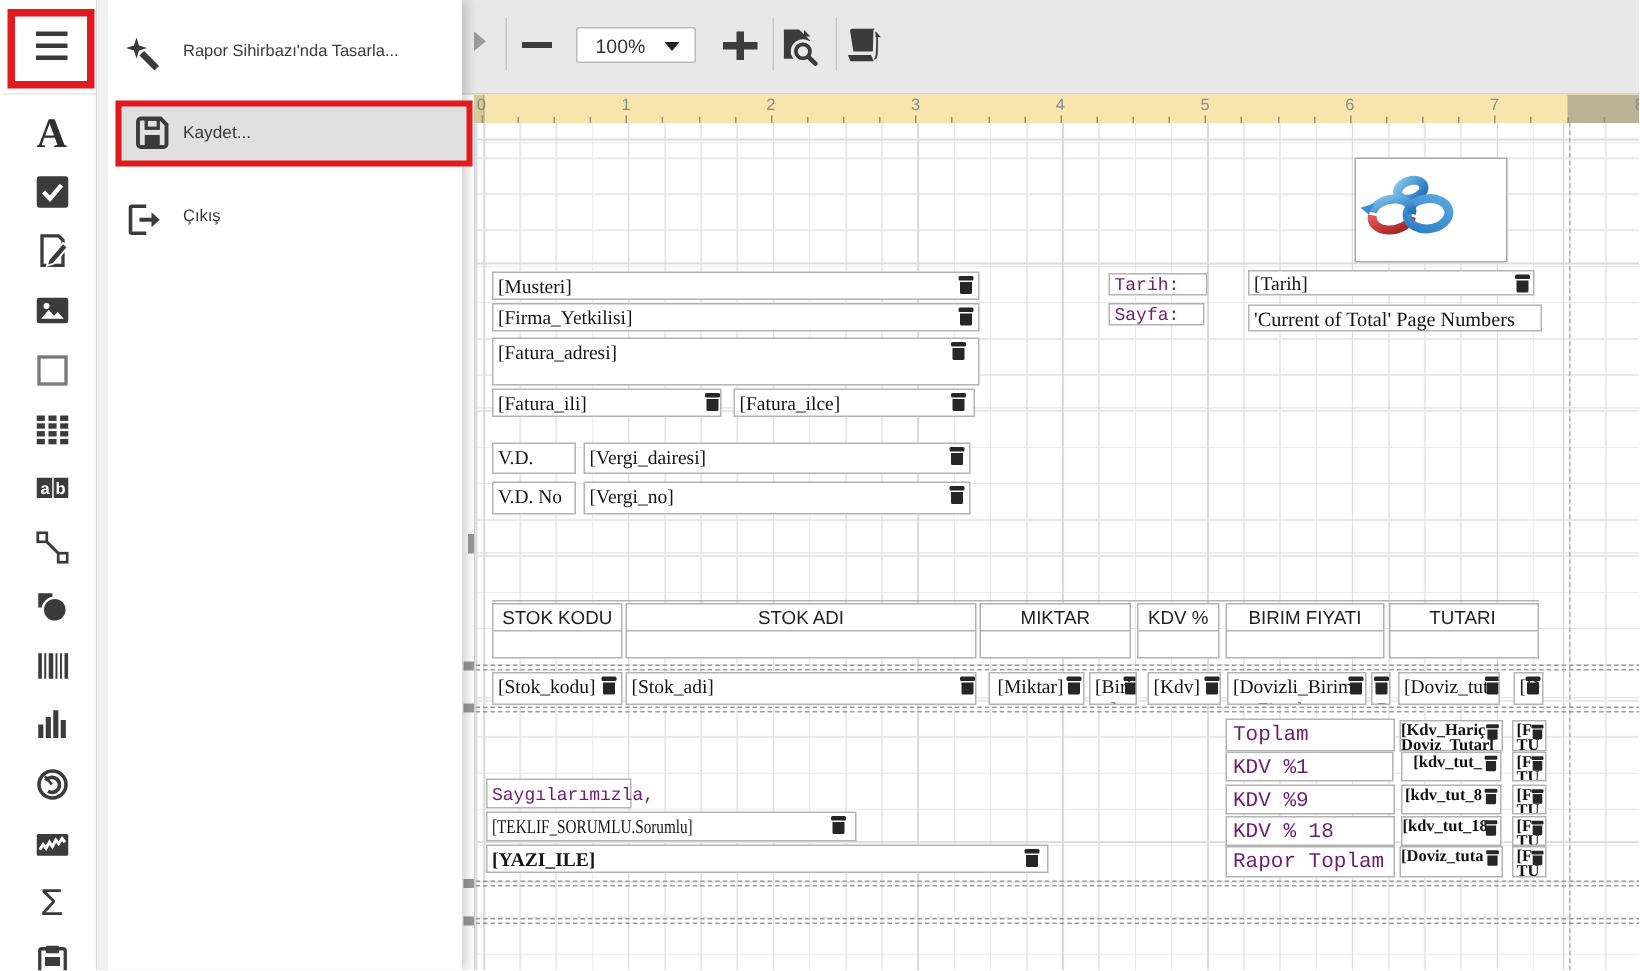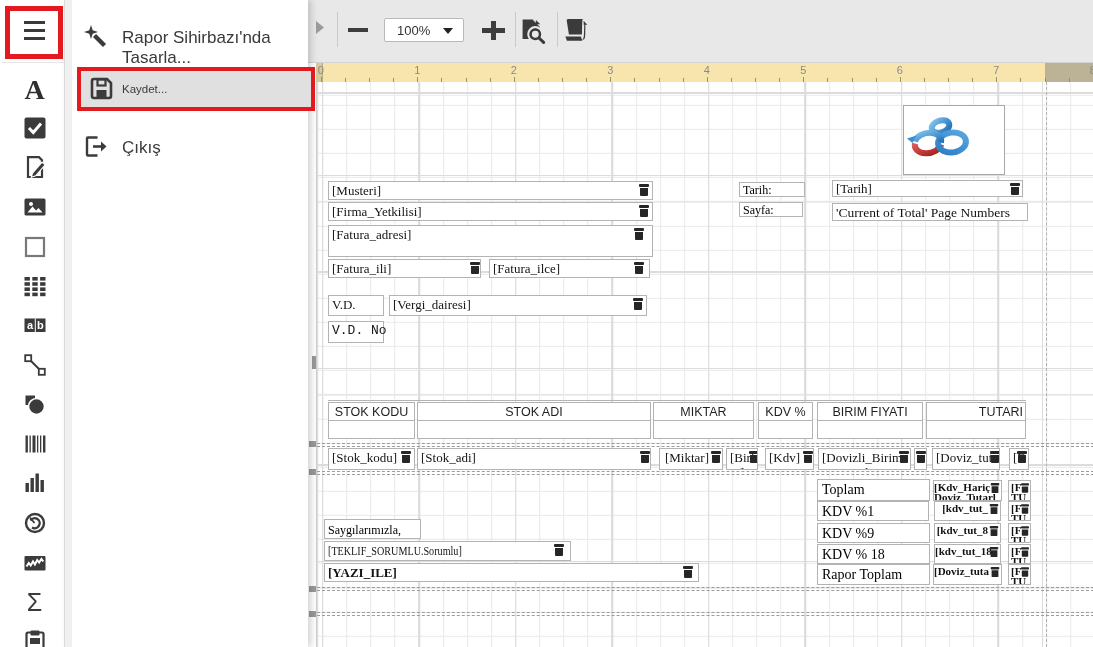--- a/index.html
+++ b/index.html
@@ -15,34 +15,34 @@
 background-image:
  repeating-linear-gradient(to right,#dcdcdc 0 1px,transparent 1px 96.5px),
  repeating-linear-gradient(to bottom,#dcdcdc 0 1px,transparent 1px 96.5px),
  repeating-linear-gradient(to right,#e9e9e9 0 1px,transparent 1px 24.125px),
  repeating-linear-gradient(to bottom,#e9e9e9 0 1px,transparent 1px 24.125px);
 background-position:5.2px 0,0 93px,5.2px 0,0 22.8px}
 .dash{position:absolute;width:777px;height:0;border-top:1px dashed #9c9c9c}
 .vdash{position:absolute;top:0;width:0;height:565px;border-left:1px dashed #b2b2b2}
 .tab{position:absolute;width:7px;height:6px;background:#999}
 .el{position:absolute;border:1px solid #b3b3b3;background:#fff;font:13px "Liberation Serif",serif;color:#141414;padding:1px 0 0 3px;white-space:nowrap}
-.sans{font-family:Liberation Serif, serif;color:#000000}
+.sans{font-family:Liberation Mono, monospace;color:#701a75}
 .t{position:absolute;width:8px;height:12px}
 .t:before{content:"";position:absolute;left:-1px;right:-1px;top:0;height:3px;background:#262626;border-radius:1px}
 .t:after{content:"";position:absolute;left:0;right:0;top:4px;bottom:0;background:#262626;border-radius:0 0 1px 1px}
 .hc{position:absolute;border:1px solid #b3b3b3;background:#fff}
 .hc .lab{height:18px;border-bottom:1px solid #b3b3b3;font:12.5px "Liberation Sans",sans-serif;color:#1f1f1f;text-align:center;padding-top:2px}
 .val{position:absolute;border:1px solid #b3b3b3;background:#fff;font:bold 11px "Liberation Serif",serif;color:#111;text-align:right;padding:1px 12px 0 0;overflow:hidden;line-height:10px}
 #sidebar{position:absolute;left:0;top:0;width:65px;height:647px;background:#fff;border-right:1px solid #e0e0e0}
 #burger{position:absolute;left:24px;top:19px;width:21px;height:23px}
 #burger i{position:absolute;left:0;width:21px;height:3px;background:#3a3a3a}
 .sideicon{position:absolute;left:23px;width:23px;height:23px;text-align:center}
 #menu{position:absolute;left:65px;top:0;width:243px;height:647px;background:#fff;box-shadow:3px 0 7px rgba(0,0,0,.18)}
 .mi{position:absolute;left:0;width:243px}
-.mitxt{position:absolute;left:57px;font-size:17px;color:#3a3a3a}
+.mitxt{position:absolute;left:57px;font-size:11px;color:#3a3a3a}
 .red{position:absolute;border:5px solid #e2191f}
 </style>
 </head>
 <body>
 <div id="root">
 
 <div id="toolbar">
 <svg style="position:absolute;left:250px;top:21px" width="10" height="13" viewBox="0 0 10 13">
         <polygon points="1,0 9,6.5 1,13" fill="#9b9b9b"></polygon>
       </svg>
@@ -152,42 +152,43 @@
 <path d="M3,32.5 l9.5,-3 -4,7.5 z" fill="#3c90d0"></path>
 </g>
 </svg></div>
 <div class="el" style="left:11px;top:99px;width:325px;height:19px;">[Musteri]<span class="t" style="left:311px;top:2px"></span></div>
 <div class="el" style="left:11px;top:120px;width:325px;height:19px;">[Firma_Yetkilisi]<span class="t" style="left:311px;top:2px"></span></div>
 <div class="el" style="left:11px;top:143px;width:325px;height:32px;">[Fatura_adresi]<span class="t" style="left:306px;top:2px"></span></div>
 <div class="el" style="left:11px;top:177px;width:153px;height:19px;">[Fatura_ili]<span class="t" style="left:142px;top:2px"></span></div>
 <div class="el" style="left:172px;top:177px;width:161px;height:19px;">[Fatura_ilce]<span class="t" style="left:145px;top:2px"></span></div>
 <div class="el" style="left:11px;top:213px;width:56px;height:21px;">V.D.</div>
 <div class="el" style="left:72px;top:213px;width:258px;height:21px;">[Vergi_dairesi]<span class="t" style="left:244px;top:2px"></span></div>
-<div class="el" style="left:11px;top:239px;width:56px;height:22px;font-family:Liberation Mono, monospace;">V.D. No</div>
+<div class="el" style="left:11px;top:239px;width:56px;height:22px;">V.D. No</div>
+<div class="el" style="left:72px;top:239px;width:258px;height:22px;">[Vergi_no]<span class="t" style="left:244px;top:2px"></span></div>
 <div class="el sans" style="left:422px;top:100px;width:66px;height:15px;font-size:12px;padding-top:0">Tarih:</div>
 <div class="el sans" style="left:422px;top:120px;width:64px;height:15px;font-size:12px;padding-top:0">Sayfa:</div>
 <div class="el" style="left:515px;top:98px;width:191px;height:17px;padding-top:0">[Tarih]<span class="t" style="left:178px;top:2px"></span></div>
 <div class="el" style="left:515px;top:121px;width:196px;height:18px;padding-top:1px;font-size:13.5px">'Current of Total' Page Numbers</div>
 <div class="hc" style="left:11px;top:320px;width:87px;height:37px">
         <div class="lab" style="">STOK KODU</div>
       </div>
 <div class="hc" style="left:100px;top:320px;width:234px;height:37px">
         <div class="lab" style="">STOK ADI</div>
       </div>
 <div class="hc" style="left:336px;top:320px;width:101px;height:37px">
         <div class="lab" style="">MIKTAR</div>
       </div>
 <div class="hc" style="left:441px;top:320px;width:55px;height:37px">
         <div class="lab" style="">KDV %</div>
       </div>
 <div class="hc" style="left:500px;top:320px;width:106px;height:37px">
         <div class="lab" style="">BIRIM FIYATI</div>
       </div>
 <div class="hc" style="left:609px;top:320px;width:100px;height:37px">
-        <div class="lab" style="text-align:right;padding-right:2px">TUTARI</div>
+        <div class="lab" style="text-align:center;padding-right:2px">TUTARI</div>
       </div>
 <div class="el" style="left:11px;top:366px;width:87px;height:22px;">[Stok_kodu]<span class="t" style="left:73px;top:2px"></span></div>
 <div class="el" style="left:100px;top:366px;width:234px;height:22px;">[Stok_adi]<span class="t" style="left:223px;top:2px"></span></div>
 <div class="el" style="left:342px;top:366px;width:64px;height:22px;text-align:right;padding-right:13px">[Miktar]<span class="t" style="left:52px;top:2px"></span></div>
 <div class="el" style="left:409px;top:366px;width:32px;height:22px;overflow:hidden;line-height:15px">[Biri<br>m]<span class="t" style="left:23px;top:2px"></span></div>
 <div class="el" style="left:448px;top:366px;width:49px;height:22px;text-align:right;padding-right:13px">[Kdv]<span class="t" style="left:38px;top:2px"></span></div>
 <div class="el" style="left:501px;top:366px;width:93px;height:22px;overflow:hidden;line-height:15px">[Dovizli_Birim<br>&nbsp;&nbsp;&nbsp;&nbsp;&nbsp;Fiyatl<span class="t" style="left:81px;top:2px"></span></div>
 <div class="el" style="left:597px;top:366px;width:13px;height:22px;overflow:hidden;line-height:15px"><br>D<span class="t" style="left:1.5px;top:2px"></span></div>
 <div class="el" style="left:615px;top:366px;width:68px;height:22px;overflow:hidden">[Doviz_tutai<span class="t" style="left:58px;top:2px"></span></div>
 <div class="el" style="left:692px;top:366px;width:20px;height:22px;overflow:hidden">[D<span class="t" style="left:8px;top:2px"></span></div>

